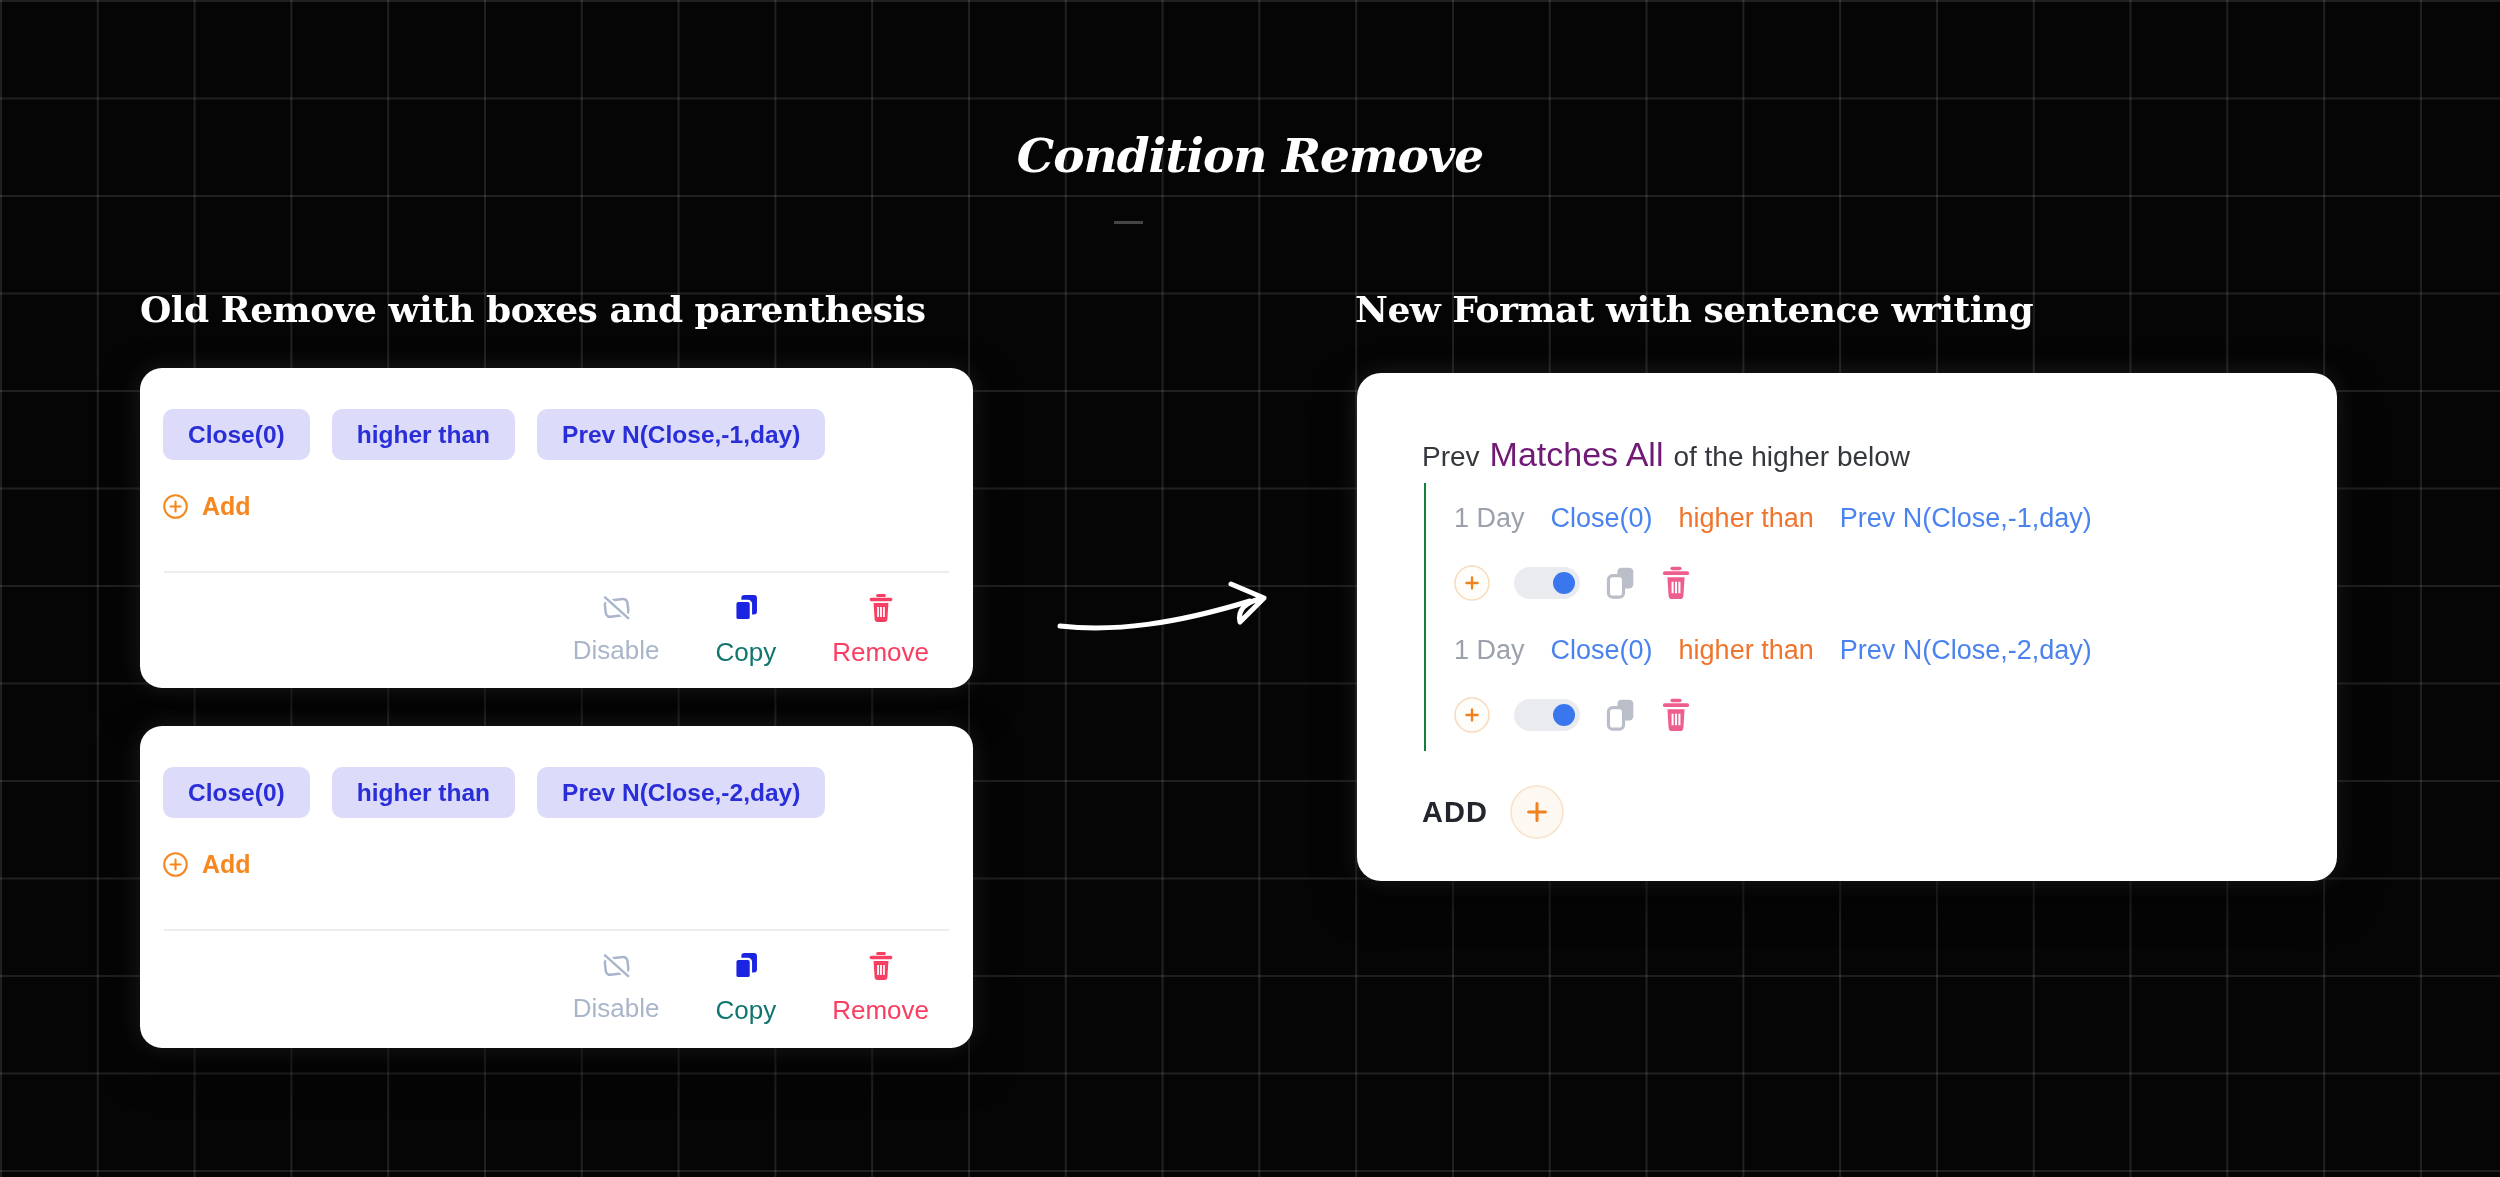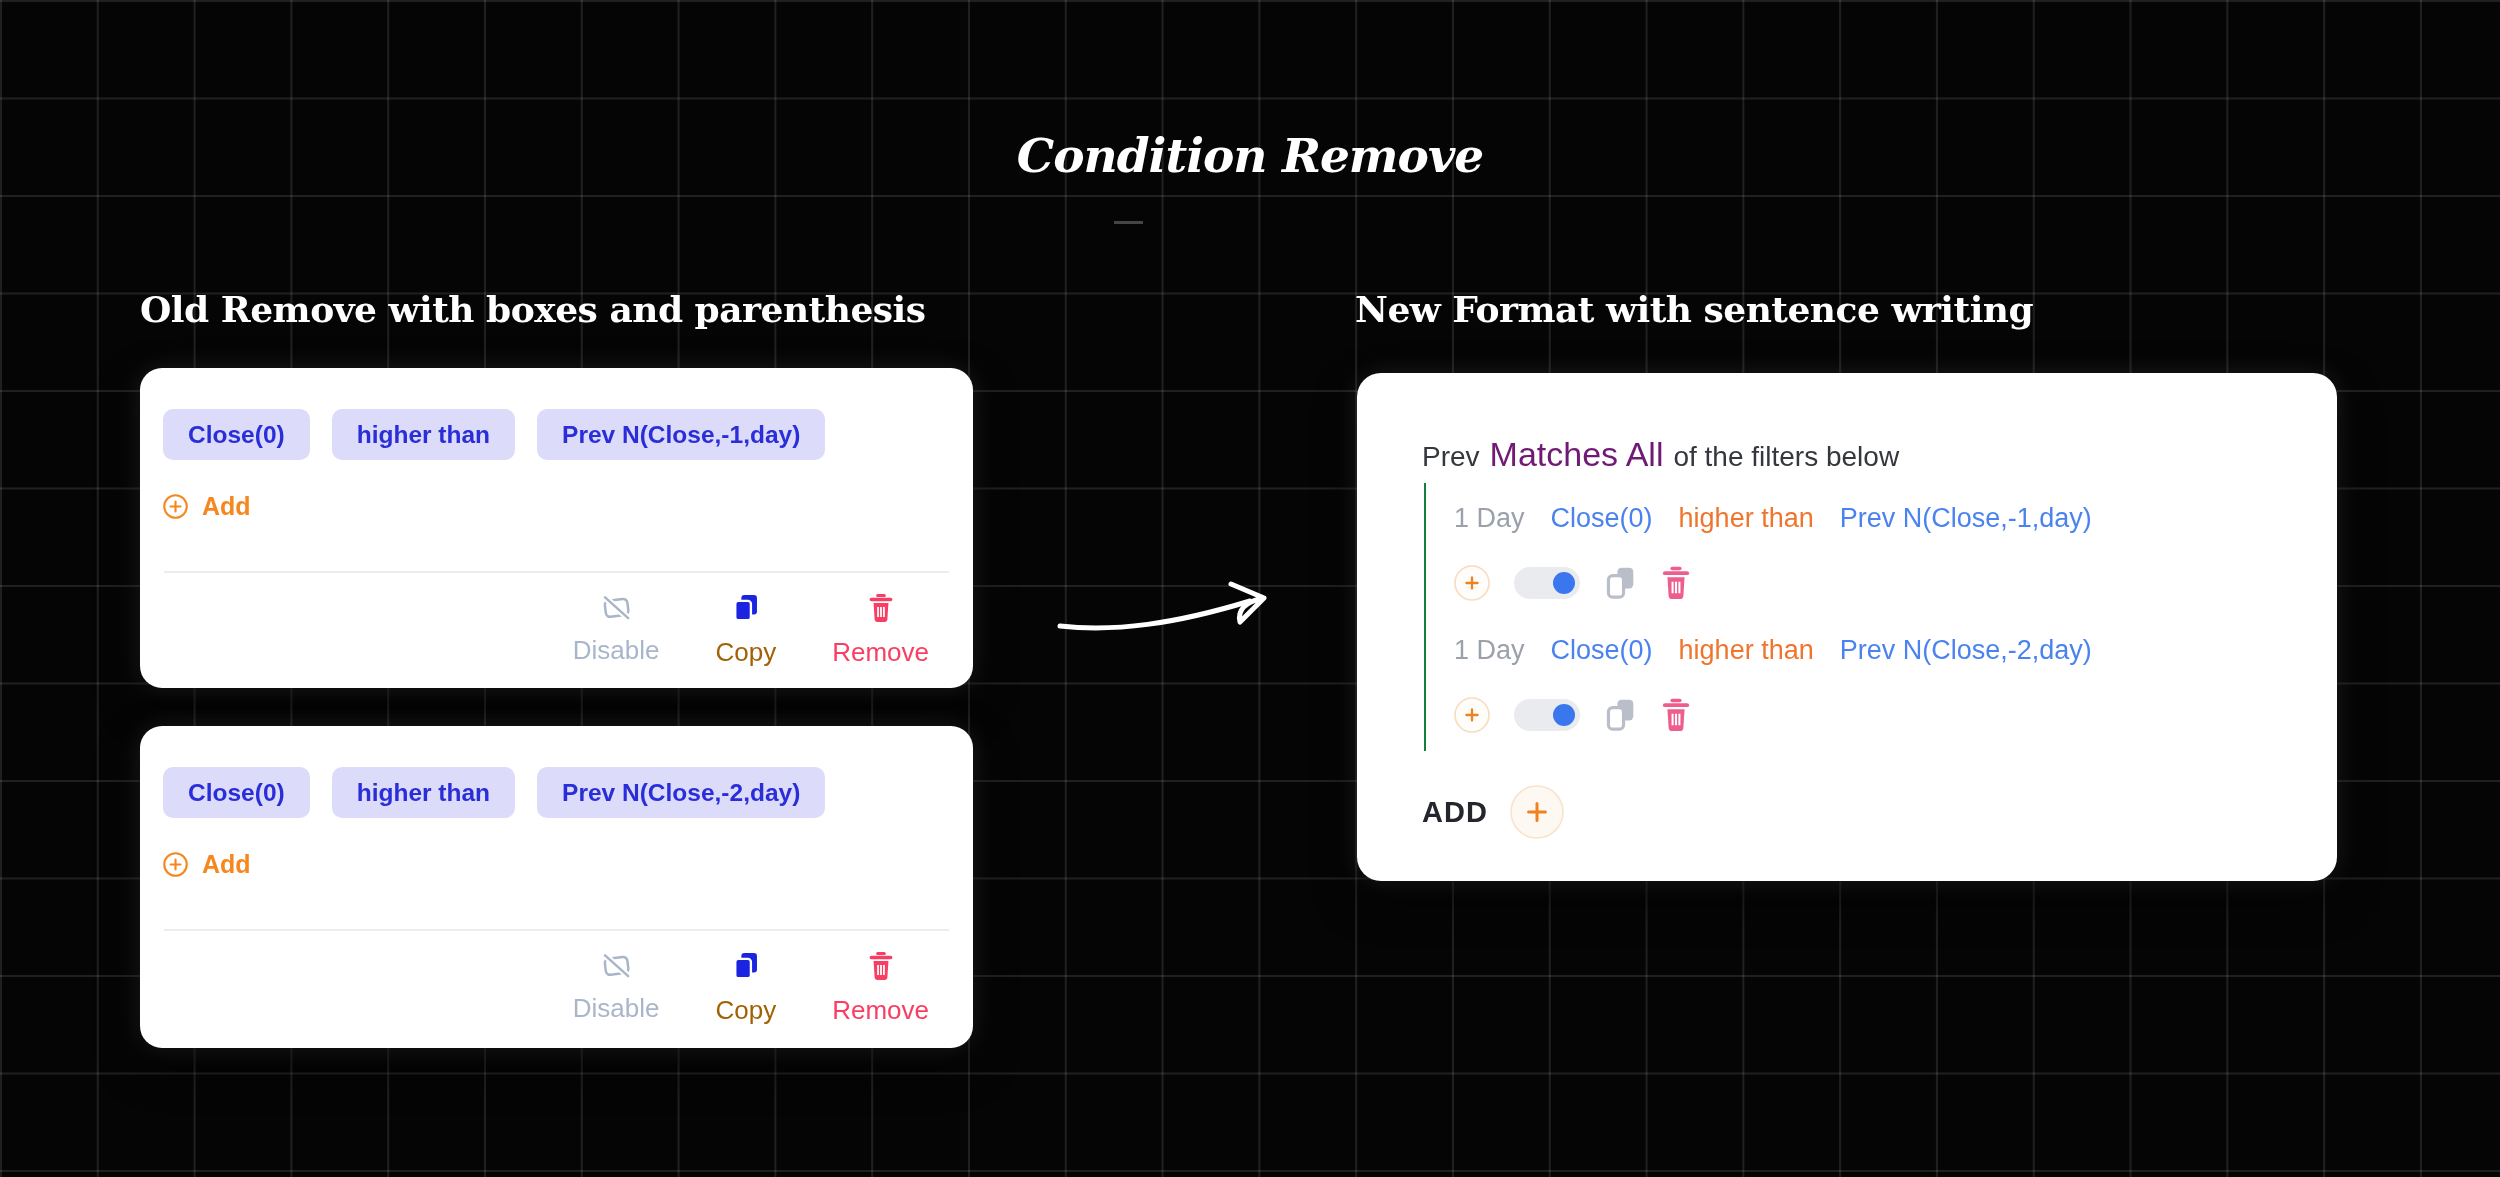--- a/index.html
+++ b/index.html
@@ -64,21 +64,21 @@
   .card-actions{
     position:absolute; right:44px; top:240px; height:44px;
     display:flex; align-items:center; gap:56px;
   }
   .action{
     display:flex; align-items:center; gap:13px;
     background:none; border:none; cursor:pointer;
     font-family:inherit; font-size:26px; font-weight:500;flex-direction:column;
   }
   .action.disable{ color:#a9b6ca; }
-  .action.copy{ color:#a16207; }
+  .action.copy{ color:#0f766e; }
   .action.remove{ color:#f83e62; }
 
   
   .arrow{ position:absolute; left:1040px; top:572px; }
 
   
   .new-card{
     position:absolute; left:1357px; top:373px; width:980px; height:508px;
     background:#ffffff; border-radius:24px;
     box-shadow:0 0 26px rgba(255,255,255,0.10), 0 18px 40px rgba(0,0,0,0.55);
@@ -225,21 +225,21 @@
 
 <svg class="arrow" width="240" height="70" viewBox="0 0 240 70">
   <path d="M20 54 C 75 60, 135 52, 210 29" stroke="#ffffff" stroke-width="5" fill="none" stroke-linecap="round"></path>
   <path d="M191 12 L 224 26 L 200 50 C 197 38, 206 30, 220 27" stroke="#ffffff" stroke-width="5" fill="none" stroke-linecap="round" stroke-linejoin="round"></path>
 </svg>
 
 <section class="new-card">
   <p class="match-line">
     <span>Prev</span>
     <button class="match-all">Matches All</button>
-    <span>of the filters below</span>
+    <span>of the higher below</span>
   </p>
 
   <div class="filters">
 
     <p class="sentence row1">
       <span class="tf">1 Day</span>
       <span class="ind">Close(0)</span>
       <span class="op">higher than</span>
       <span class="ind">Prev N(Close,-1,day)</span>
     </p>

